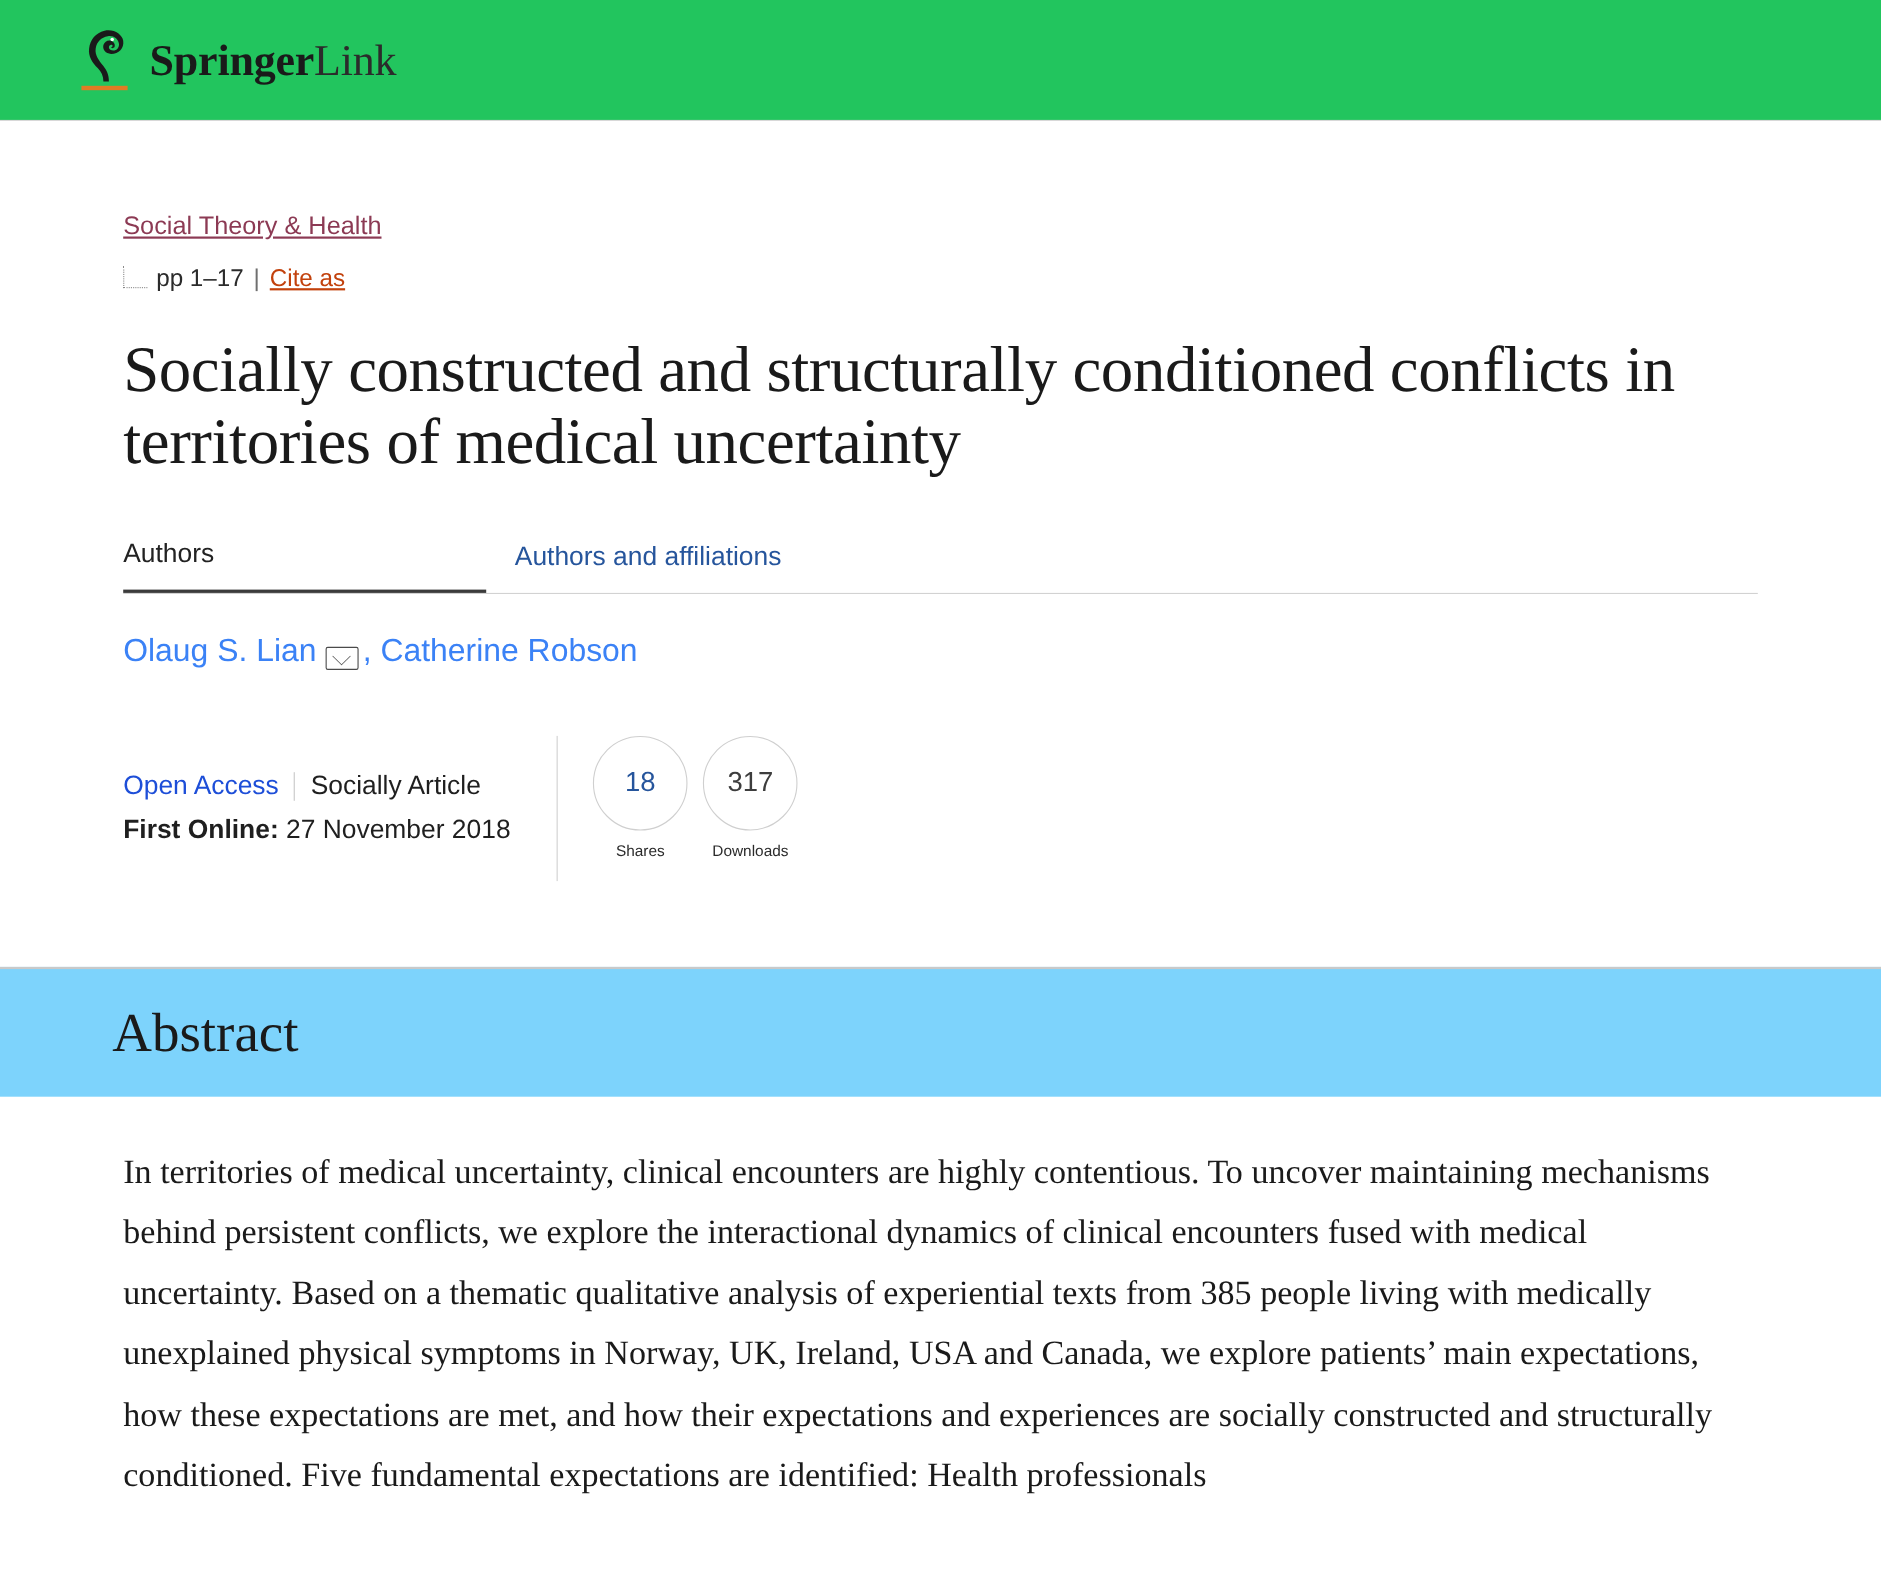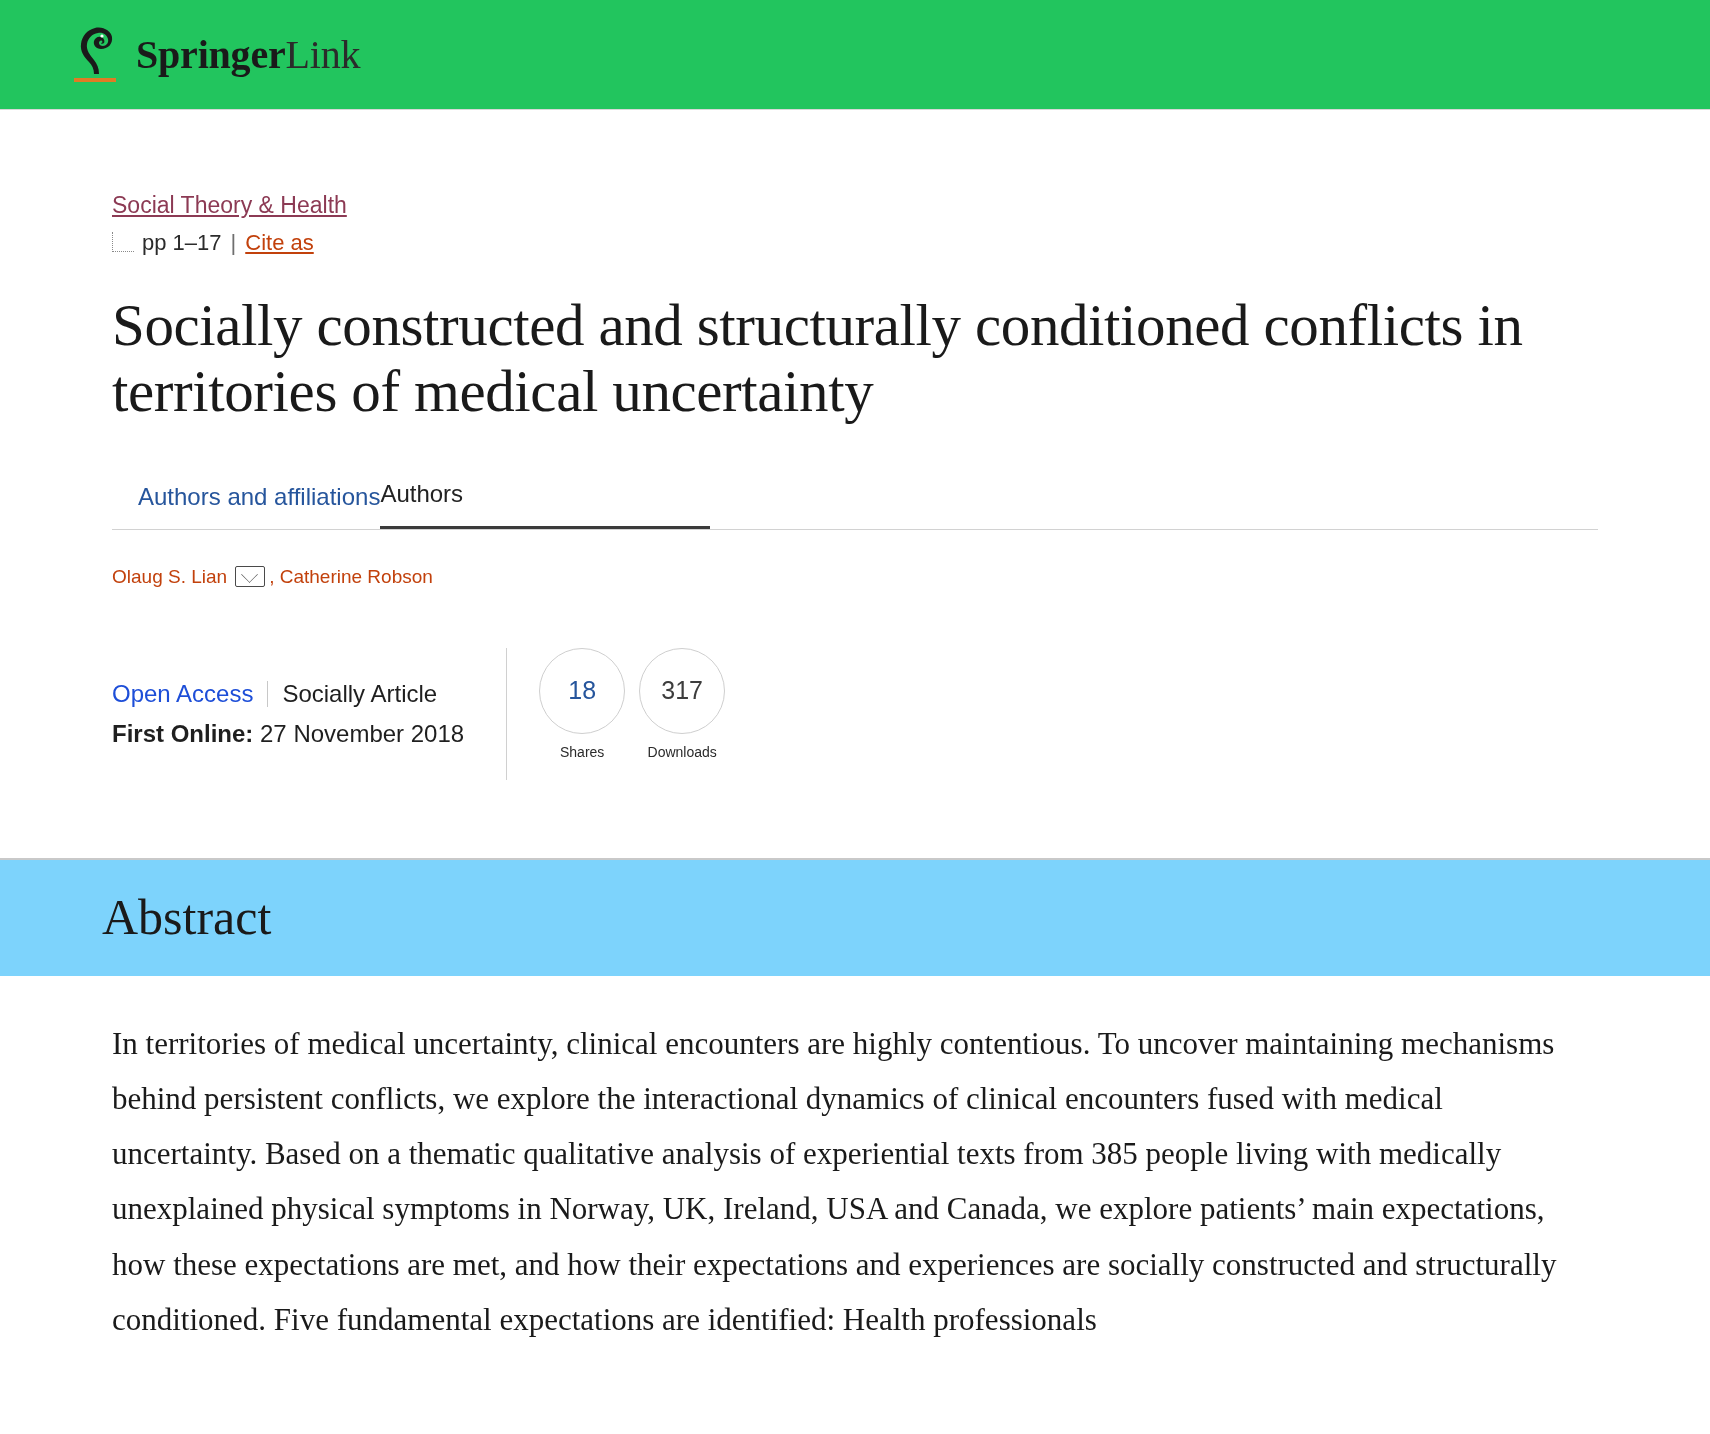--- a/index.html
+++ b/index.html
@@ -66,21 +66,21 @@
     line-height: 1.35;
   }
   .breadcrumb a.journal {
     color: #8c3a54;
     text-decoration: underline;
     font-size: 23px;
   }
   .breadcrumb .sub {
     display: flex;
     align-items: flex-end;
-    margin-top: 7px;
+    margin-top: 17px;
     color: #2b2b2b;
     font-size: 22px;
   }
   .tree-glyph {
     display: inline-block;
     width: 22px;
     height: 20px;
     border-left: 1px dotted #8a8a8a;
     border-bottom: 1px dotted #8a8a8a;
     margin-right: 8px;
@@ -124,24 +124,24 @@
     width: 330px;
     text-align: left;
   }
   .tab.link {
     color: #26559c;
     margin-left: 26px;
   }
 
   .authors-line {
     margin-top: 36px;
-    font-size: 19px;
-    color: #c2410c;
-    display: flex;
-    align-items: center;
+    font-size: 29px;
+    color: #3b82f6;
+    display: flex;
+    align-items: flex-end;
     flex-wrap: wrap;
   }
   .mail-icon {
     display: inline-block;
     width: 30px;
     height: 21px;
     border: 1.6px solid #4a4a4a;
     border-radius: 2px;
     position: relative;
     margin: 0 4px 0 8px;
@@ -266,22 +266,22 @@
         <span class="tree-glyph"></span>
         <span>pp 1–17</span>
         <span class="divider">|</span>
         <a class="cite" href="#">Cite as</a>
       </div>
     </div>
 
     <h1 class="article-title">Socially constructed and structurally conditioned conflicts in territories of medical uncertainty</h1>
 
     <div class="tabs">
+      <button class="tab active">Authors</button>
       <button class="tab link">Authors and affiliations</button>
-      <button class="tab active">Authors</button>
     </div>
 
     <div class="authors-line">
       <span>Olaug S. Lian</span>
       <span class="mail-icon"></span>
       <span>, Catherine Robson</span>
     </div>
 
     <div class="meta-row">
       <div class="meta-left">

